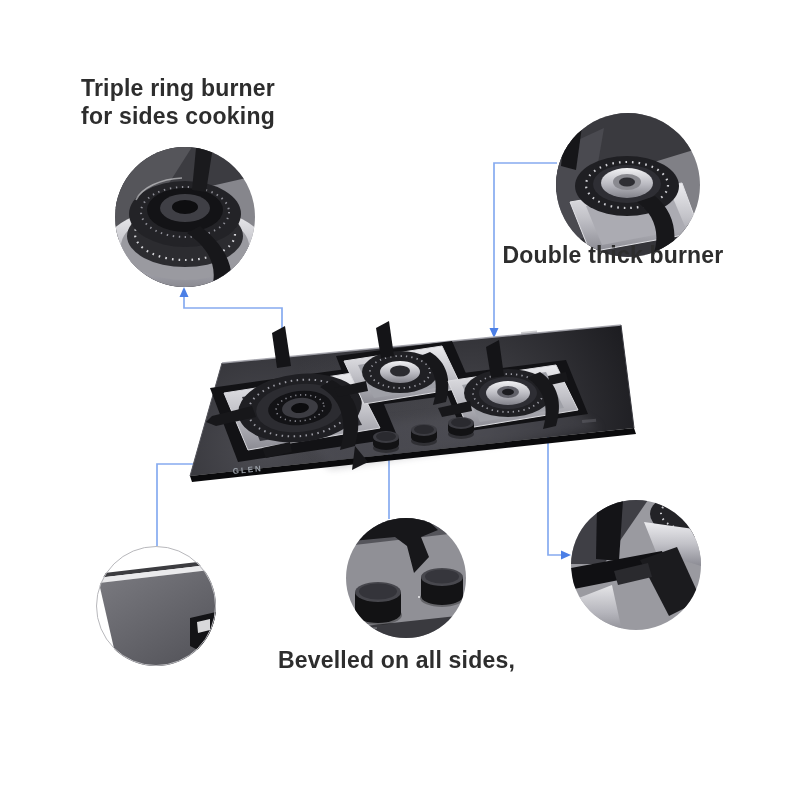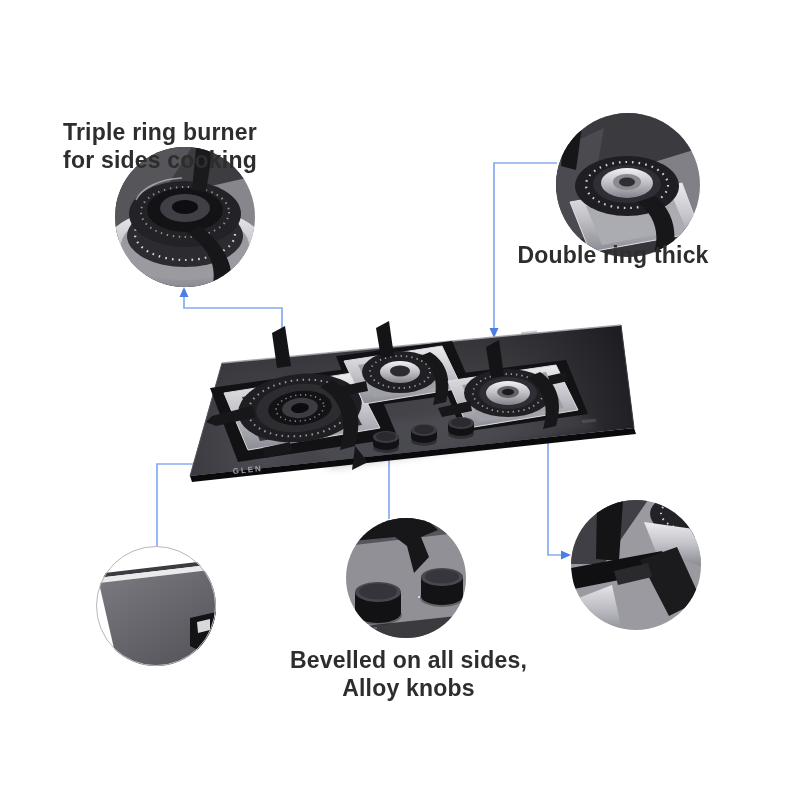--- a/index.html
+++ b/index.html
@@ -249,31 +249,30 @@
     <ellipse cx="692" cy="513" rx="31" ry="17" fill="none" stroke="#cfcfd4" stroke-width="2" stroke-dasharray="1.5 4.8"></ellipse>
     <polygon points="644,522 701,530 701,566 656,552" fill="url(#chromeTray)"></polygon>
     <polygon points="597,505 623,500 619,561 596,559" fill="#141417"></polygon>
     <polygon points="571,568 662,551 669,570 574,589" fill="#101013"></polygon>
     <polygon points="640,560 677,547 701,600 669,616" fill="#1b1b1e"></polygon>
     <polygon points="571,601 612,585 622,631 571,636" fill="url(#chrome)" opacity="0.85"></polygon>
     <polygon points="614,571 648,563 652,577 618,585" fill="#2a2a2e"></polygon>
   </g>
 </svg>
 
-<div class="label" style="left:40px;top:74px;width:240px;margin-top:44px;">
+<div class="label" style="left:58px;top:74px;width:240px;">
   <div>Triple ring burner</div>
   <div>for sides cooking</div>
 </div>
 
 <div class="label" style="left:493px;top:241px;width:240px;">
-  <div>Double ring thick</div>
-</div>
-
-
-<div class="label" style="left:286px;top:646px;width:245px;">
+  <div>Double thick burner</div>
+</div>
+
+
+<div class="label" style="left:274px;top:646px;width:245px;">
   <div>Bevelled on all sides,</div>
-  <div>Alloy knobs</div>
 </div>
 
 <div class="label" style="left:516px;top:632px;width:240px;">
 </div>
 
 </div>
 
 </body></html>

